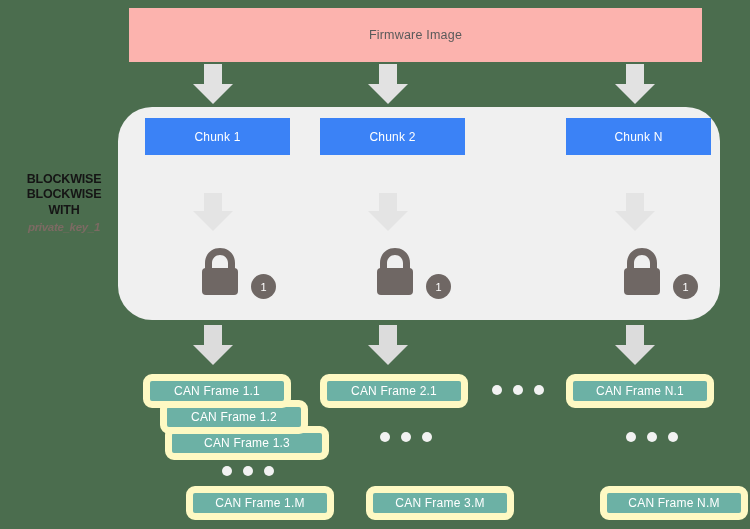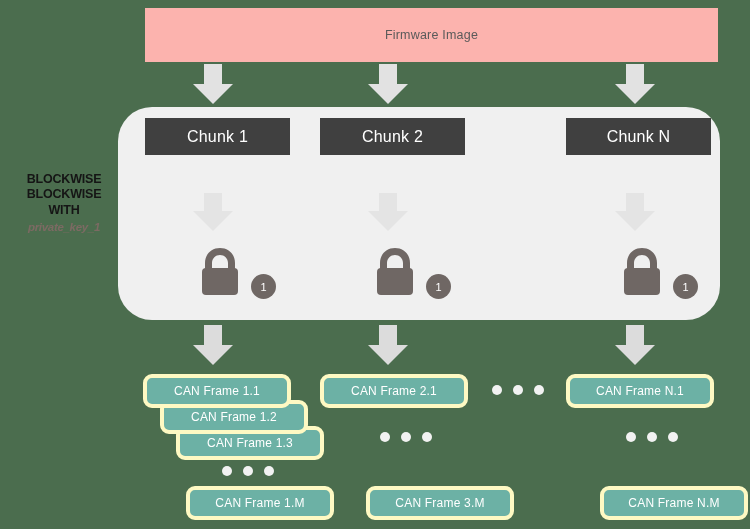--- a/index.html
+++ b/index.html
@@ -17,21 +17,21 @@
   .stage {
     position: absolute;
     inset: 0;
     width: 750px;
     height: 529px;
   }
 
   
   .firmware-bar {
     position: absolute;
-    left: 145px;
+    left: 129px;
     top: 8px;
     width: 573px;
     height: 54px;
     background: #fcb3ae;
     display: flex;
     align-items: center;
     justify-content: center;
     color: #5a5a5a;
     font-size: 12.5px;
     letter-spacing: .2px;
@@ -47,26 +47,26 @@
     background: #f0f0f0;
     border-radius: 34px;
   }
 
   
   .chunk {
     position: absolute;
     top: 118px;
     width: 145px;
     height: 37px;
-    background: #404040;
+    background: #3b82f6;
     display: flex;
     align-items: center;
     justify-content: center;
     color: #ffffff;
-    font-size: 16px;
+    font-size: 12px;
     letter-spacing: .2px;
   }
   .chunk.c1 { left: 145px; }
   .chunk.c2 { left: 320px; }
   .chunk.c3 { left: 566px; }
 
   
   .arrow {
     position: absolute;
   }
@@ -106,36 +106,36 @@
     display: flex;
     align-items: center;
     justify-content: center;
     margin-bottom: 2px;
   }
 
   
   .chip {
     position: absolute;
     background: #6cb1a5;
-    border: 4px solid #fef9c3;
+    border: 7px solid #fef9c3;
     border-radius: 9px;
     height: 34px;
     display: flex;
     align-items: center;
     justify-content: center;
     color: #ffffff;
     font-size: 12px;
     letter-spacing: .2px;
     box-sizing: border-box;
   }
 
   
   .chip.f11 { left: 143px; top: 374px; width: 148px; z-index: 3; }
   .chip.f12 { left: 160px; top: 400px; width: 148px; z-index: 2; }
-  .chip.f13 { left: 176px; top: 426px; width: 148px; z-index: 1; }
+  .chip.f13 { left: 165px; top: 426px; width: 164px; z-index: 1; }
   .chip.f1m { left: 186px; top: 486px; width: 148px; }
 
   
   .chip.f21 { left: 320px; top: 374px; width: 148px; text-align: right; }
   .chip.f2m { left: 366px; top: 486px; width: 148px; }
 
   
   .chip.fn1 { left: 566px; top: 374px; width: 148px; }
   .chip.fnm { left: 600px; top: 486px; width: 148px; }
 

